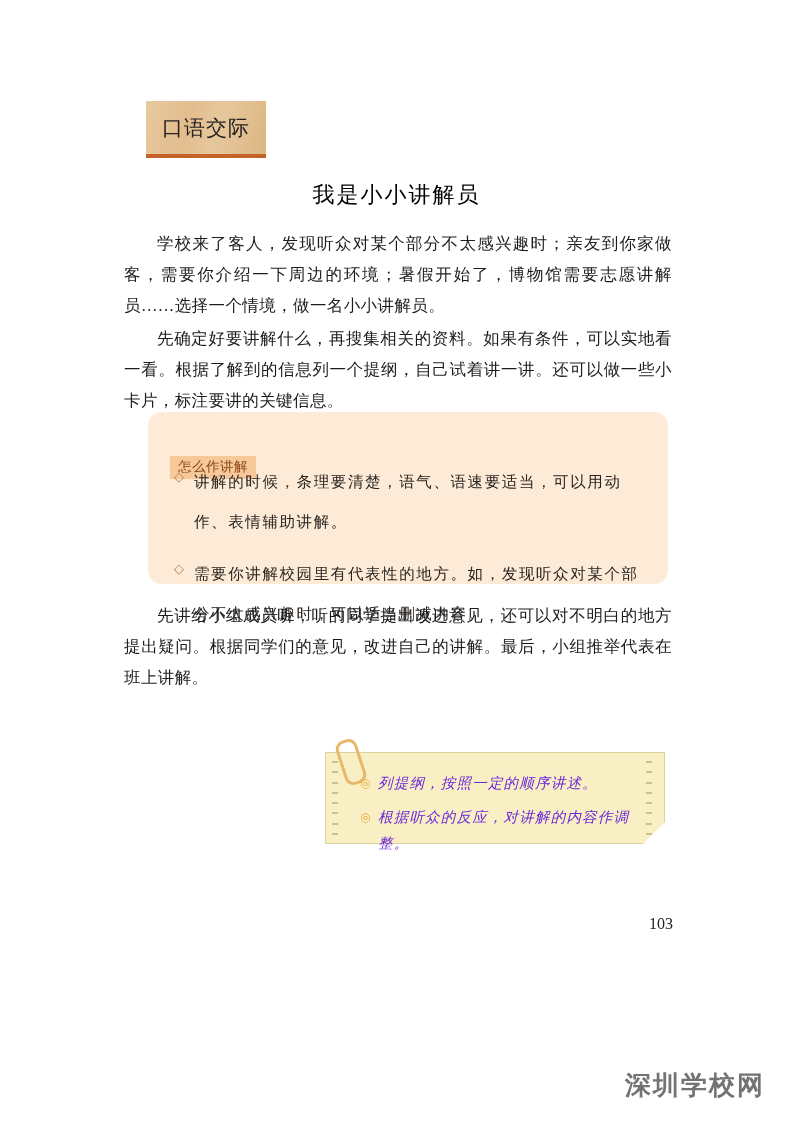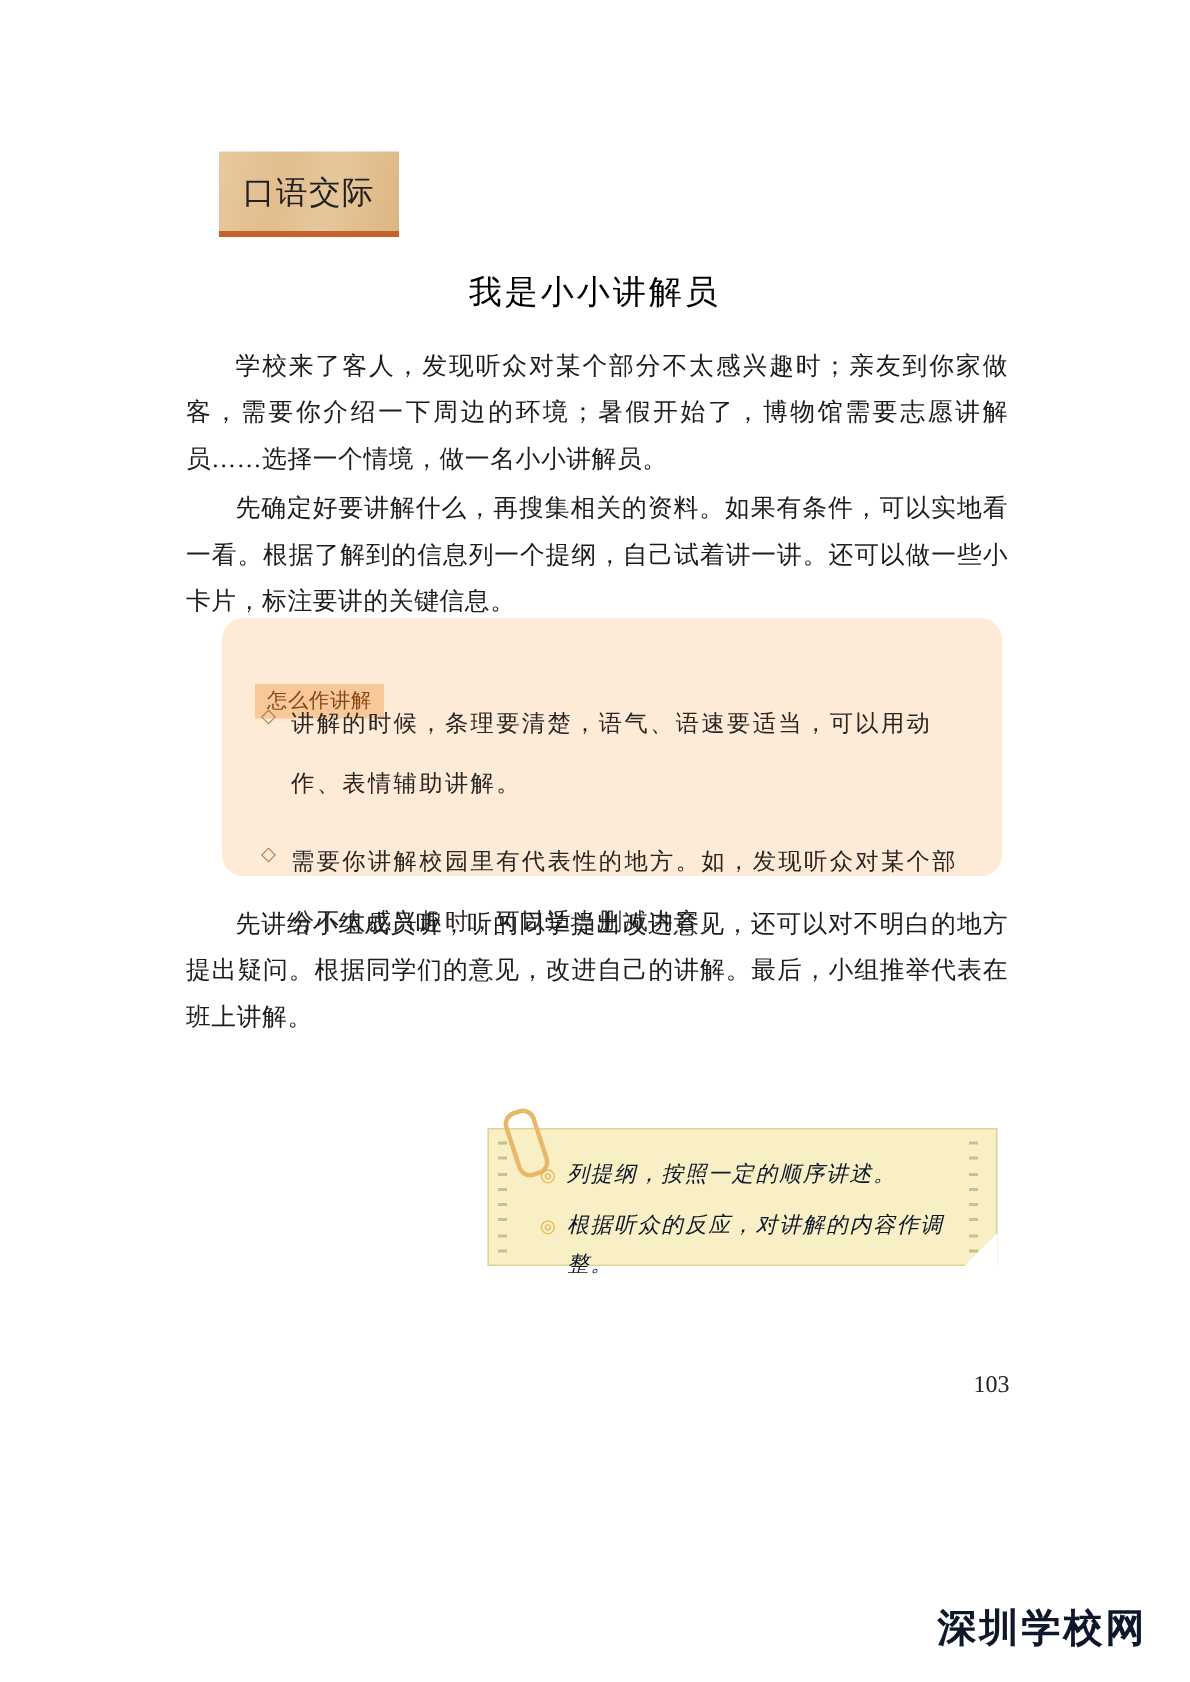--- a/index.html
+++ b/index.html
@@ -200,42 +200,42 @@
     color: #e8a83c;
     font-size: 12px;
     line-height: 26px;
     width: 18px;
     flex: 0 0 18px;
   }
   .note-text {
     font-size: 14.5px;
     line-height: 26px;
     letter-spacing: 1.2px;
-    color: #0f172a;
+    color: #6d28d9;
     font-family: "DejaVu Serif", "Liberation Serif", serif;
     font-style: italic;
   }
 
   
   .page-number {
     position: absolute;
     right: 120px;
     top: 915px;
     font-size: 16px;
     color: #222;
     font-family: Liberation Serif, serif;
   }
 
   
   .watermark {
     position: absolute;
     right: 28px;
     bottom: 18px;
     font-size: 26px;
-    color: #0f172a;
+    color: #737373;
     font-weight: bold;
     letter-spacing: 2px;
     font-family: "Liberation Sans", sans-serif;
   }
 </style>
 </head>
 <body>
 
 <div class="page">
 

